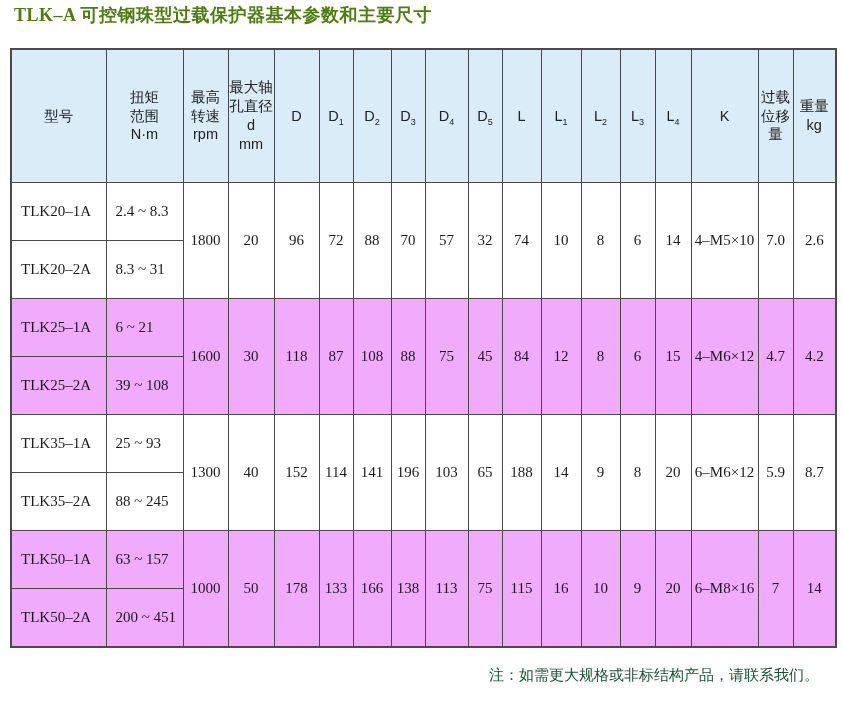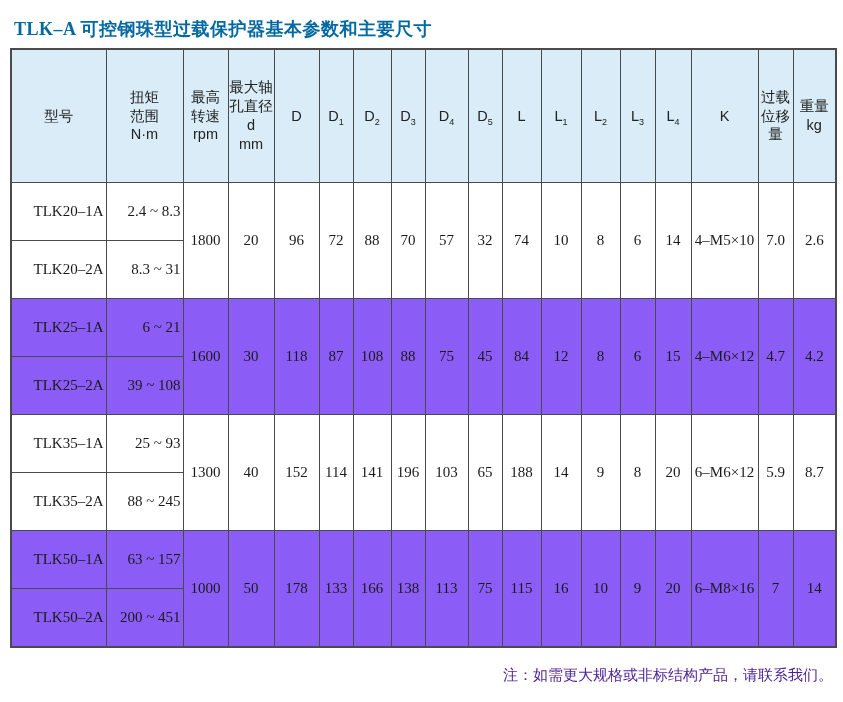--- a/index.html
+++ b/index.html
@@ -1,23 +1,23 @@
 <!DOCTYPE html>
 <html><head>
 <meta charset="utf-8">
 <style>
   html,body{margin:0;padding:0;}
   body{
     width:843px;height:702px;background:#ffffff;position:relative;
     font-family:"Liberation Serif", serif;color:#1a1a1a;overflow:hidden;
   }
   .title{
-    position:absolute;left:14px;top:17px;
+    position:absolute;left:14px;top:3px;
     font-family:"Liberation Serif", serif;font-weight:bold;font-size:18px;
-    color:#0369a1;letter-spacing:.5px;white-space:nowrap;
+    color:#4d7c0f;letter-spacing:.5px;white-space:nowrap;
   }
   table.spec{
     position:absolute;left:10px;top:48px;width:823px;
     border-collapse:collapse;table-layout:fixed;
     border:2px solid #4a4a4a;
   }
   table.spec th, table.spec td{
     border:1px solid #4a4a4a;
     overflow:hidden;
   }
@@ -27,25 +27,25 @@
     font-weight:normal;font-size:14.5px;line-height:1.3;
     height:132px;text-align:center;vertical-align:middle;padding:0;
     color:#222;
   }
   table.spec th sub{font-size:9px;line-height:0;}
   table.spec td{
     font-family:"Liberation Serif", serif;font-size:15px;
     height:57px;text-align:center;vertical-align:middle;padding:0 2px;
     background:#ffffff;
   }
-  table.spec td.left{text-align:right;padding-left:9px;}
-  table.spec td.shade{background:#8b5cf6;}
+  table.spec td.left{text-align:left;padding-left:9px;}
+  table.spec td.shade{background:#f0abfc;}
   .note{
-    position:absolute;top:666px;right:10px;
-    font-family:"Liberation Serif", serif;font-size:15px;color:#4c1d95;
+    position:absolute;top:666px;right:24px;
+    font-family:"Liberation Serif", serif;font-size:15px;color:#14532d;
     white-space:nowrap;
   }
 </style>
 </head>
 <body>
 
 <div class="title">TLK–A 可控钢珠型过载保护器基本参数和主要尺寸</div>
 
 <table class="spec">
     <colgroup>

